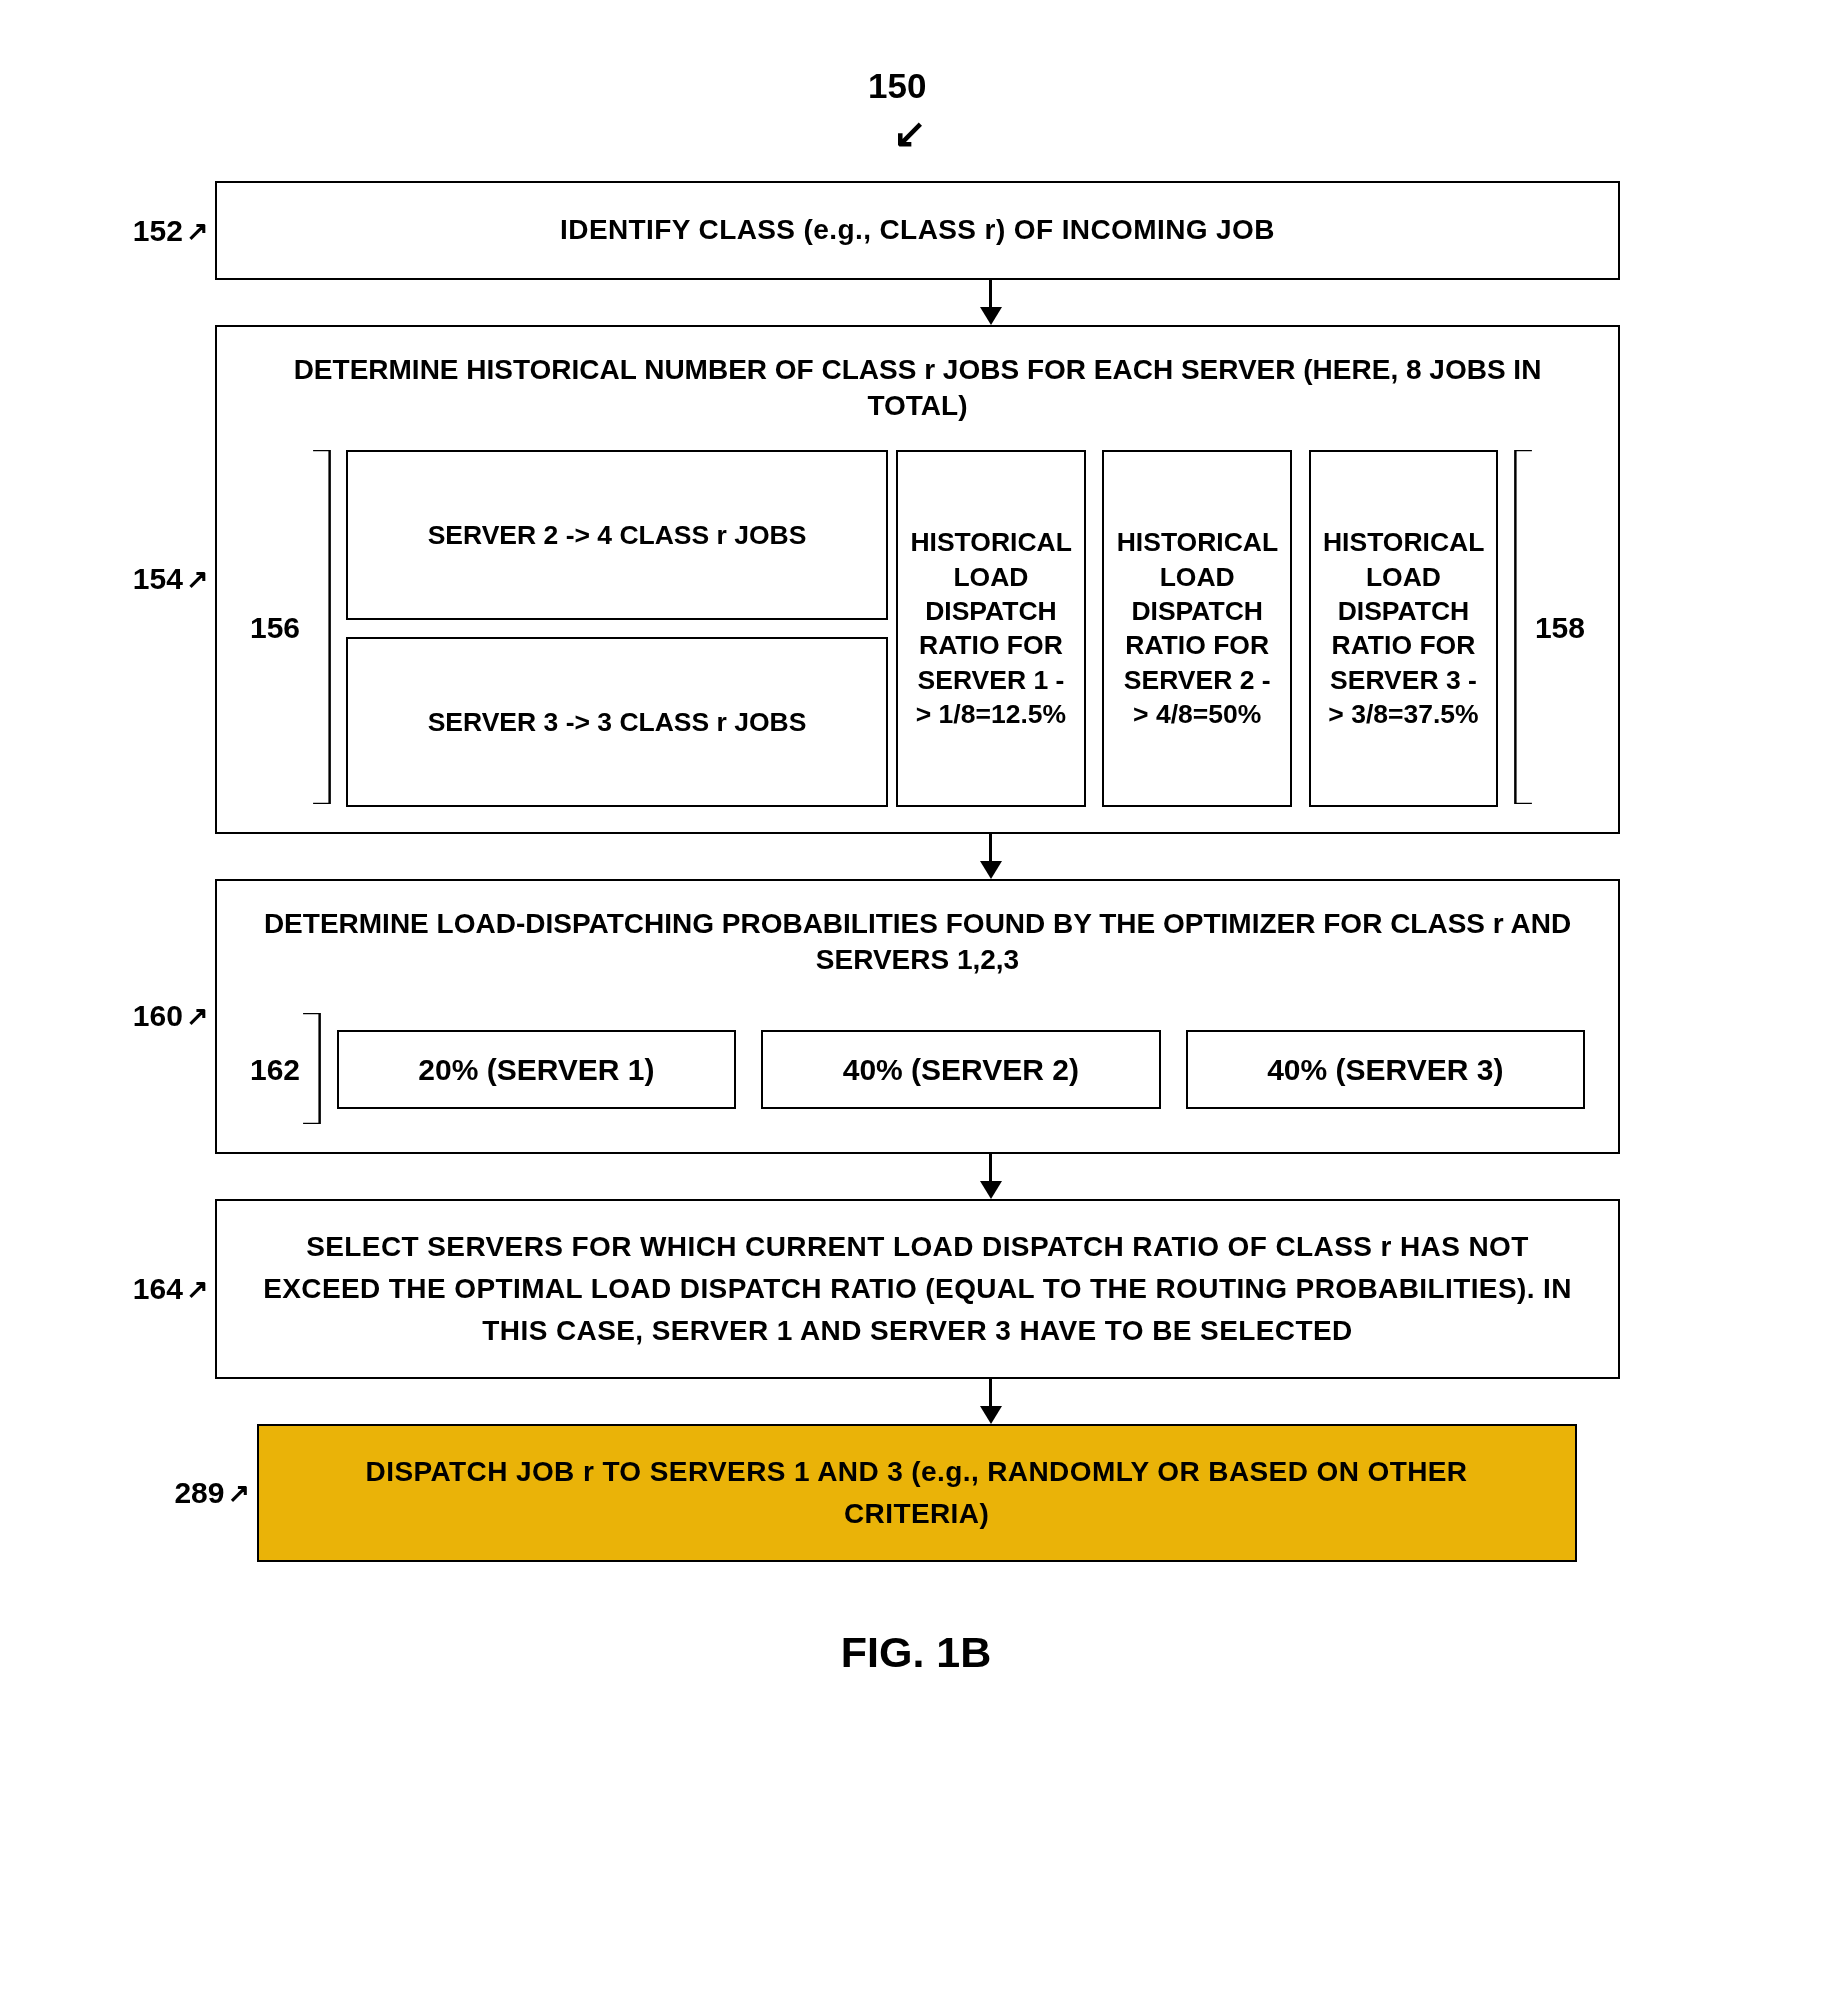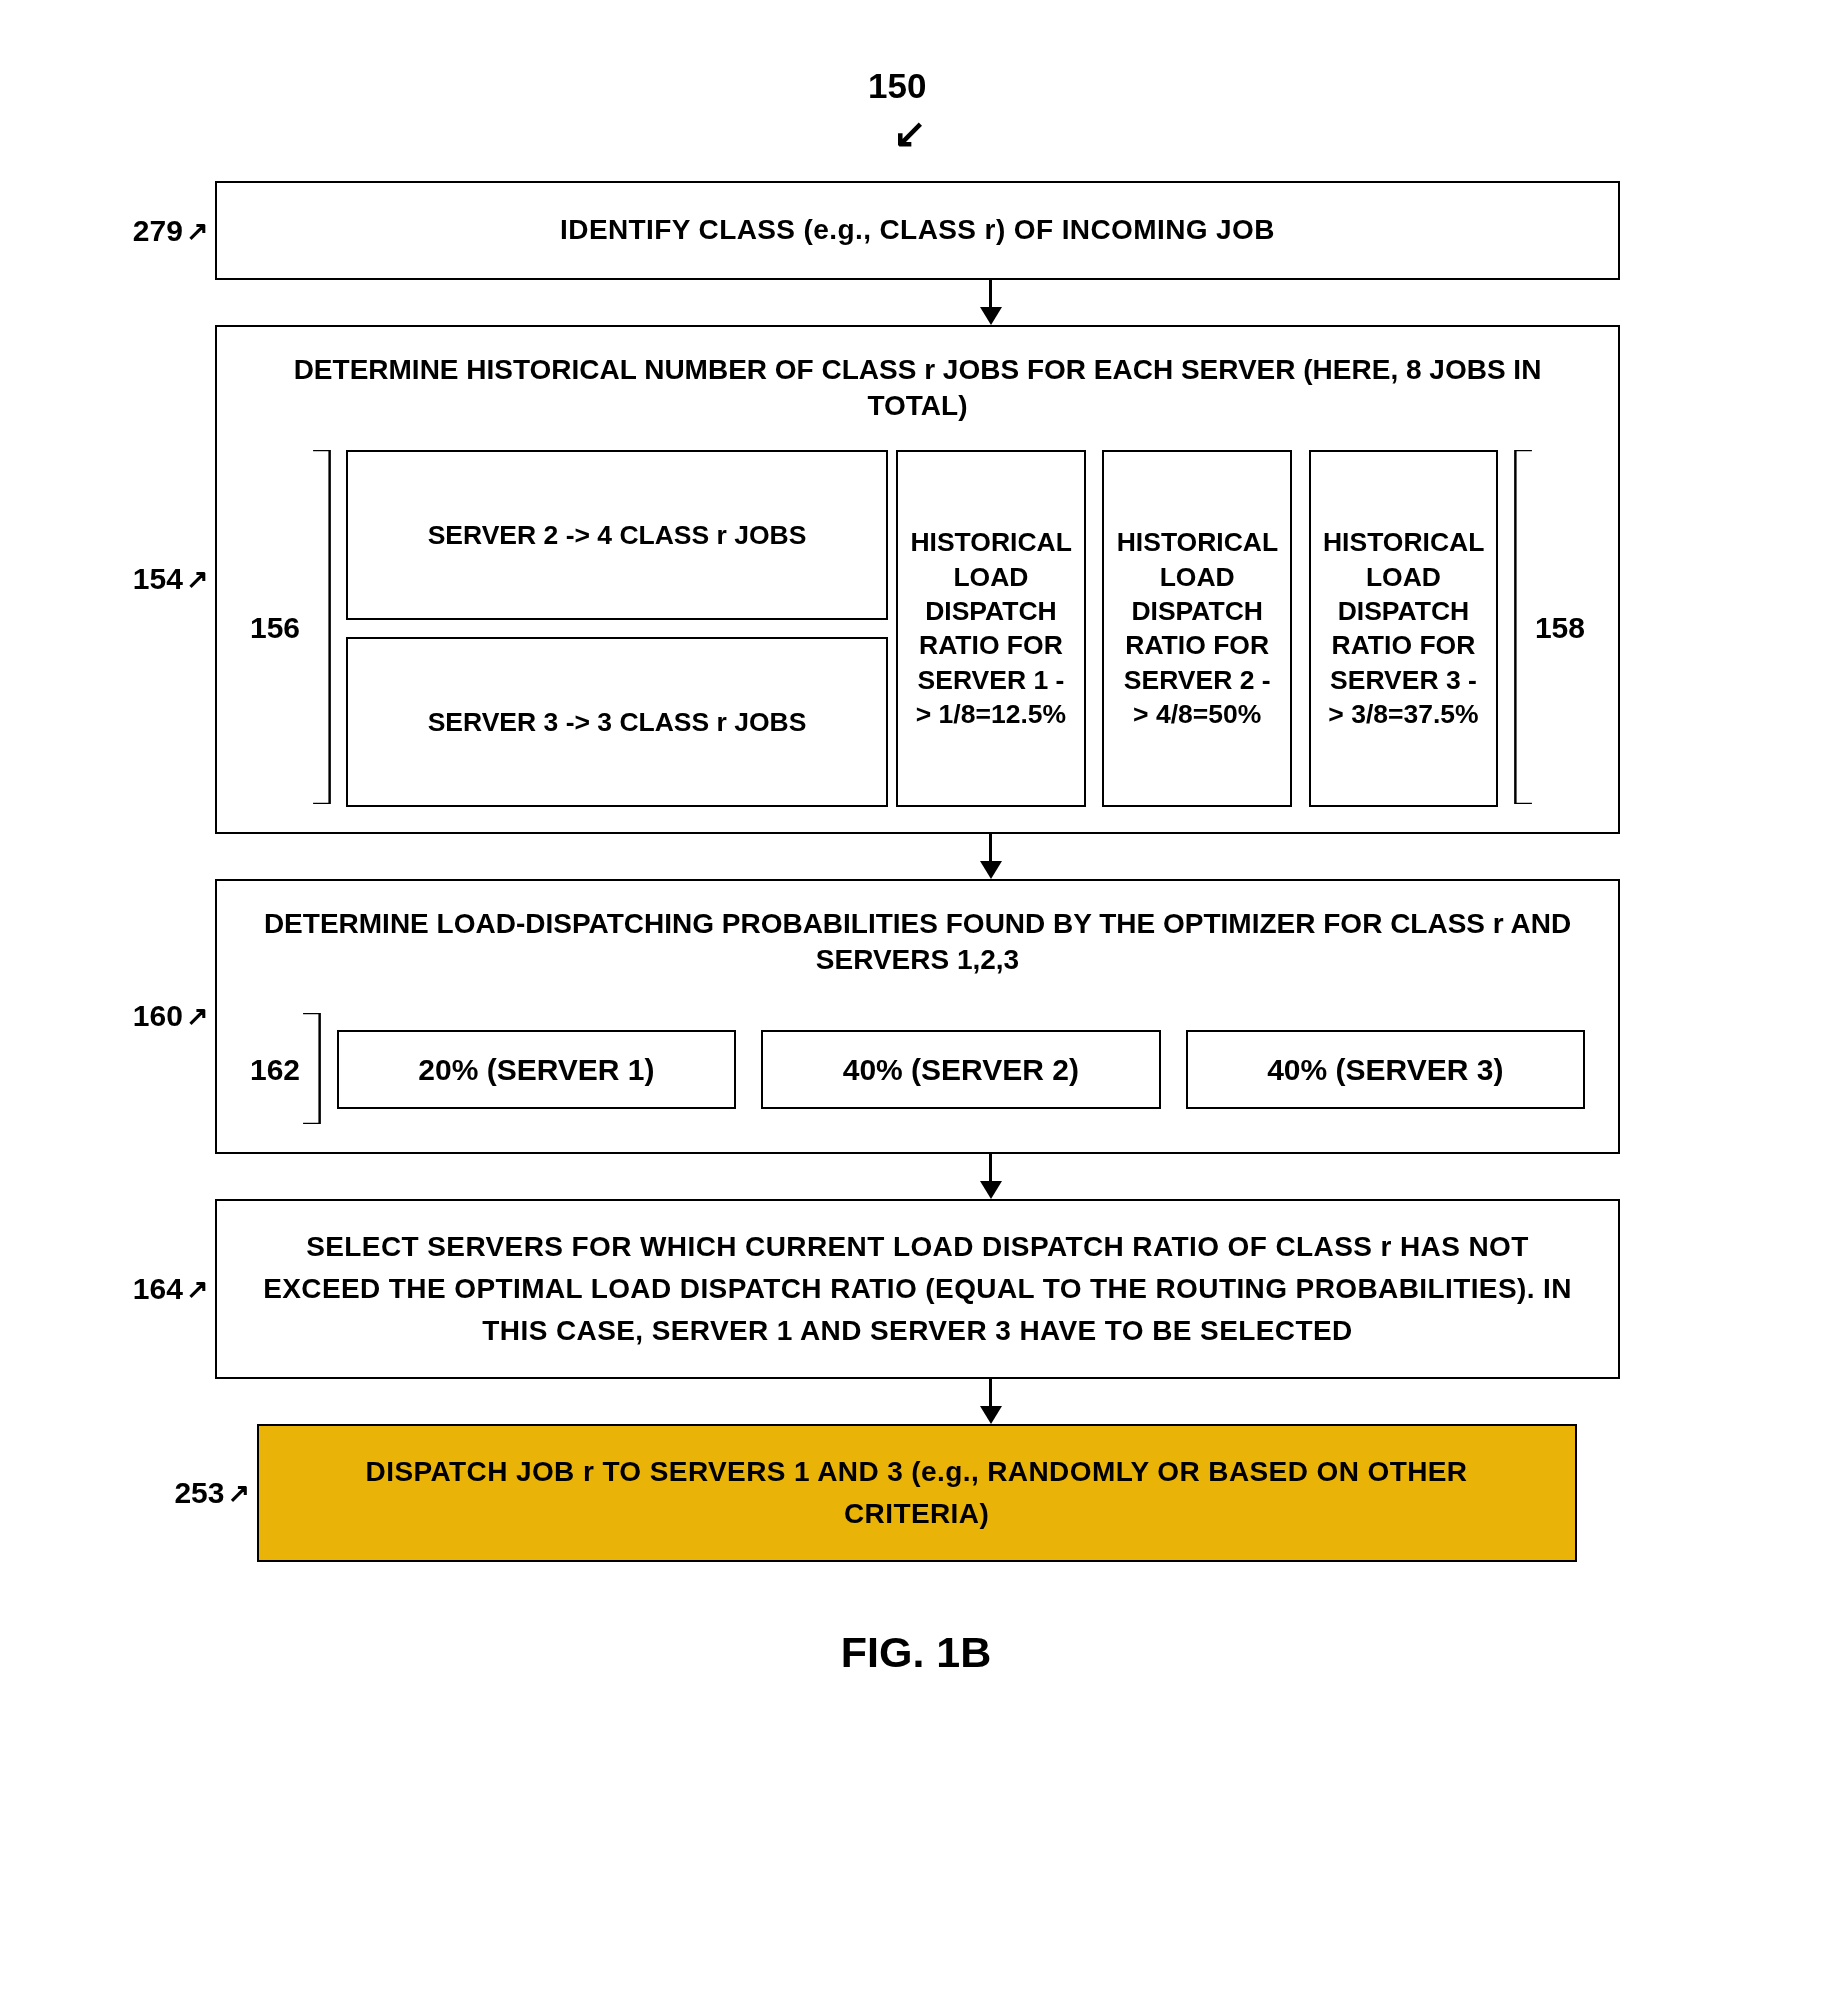--- a/index.html
+++ b/index.html
@@ -226,21 +226,21 @@
 
 <div class="page-layout">
 
   <div style="align-self:flex-start; margin-left:868px; font-size:35px; font-weight:bold; margin-bottom:4.1px;">150</div>
   <div style="align-self:flex-start; margin-left:893px; font-size:40px; margin-bottom:25px; font-weight:bold;">↙</div>
 
   <div class="main-flow">
 
     <div class="row-with-label">
       <div class="row-label-left">
-        <span>279</span>
+        <span>152</span>
         <span style="font-size:26.5px;">↗</span>
       </div>
       <div class="row-content">
         <div class="flow-box box-152">
           <span>IDENTIFY CLASS (e.g., CLASS r) OF INCOMING JOB</span>
         </div>
       </div>
       <div style="width:149px;"></div>
     </div>
 
@@ -372,21 +372,21 @@
       <div style="width:149px;"></div>
     </div>
 
     <div class="arrow-spacer" style="margin-left:149px;">
       <div class="arrow-line"></div>
       <div class="arrow-head"></div>
     </div>
 
     <div class="row-with-label">
       <div class="row-label-left">
-        <span>253</span>
+        <span>289</span>
         <span style="font-size:26.5px;">↗</span>
       </div>
       <div class="row-content">
         <div class="flow-box box-166">
           <span>DISPATCH JOB r TO SERVERS 1 AND 3 (e.g., RANDOMLY OR BASED ON OTHER CRITERIA)</span>
         </div>
       </div>
       <div style="width:149px;"></div>
     </div>
 

